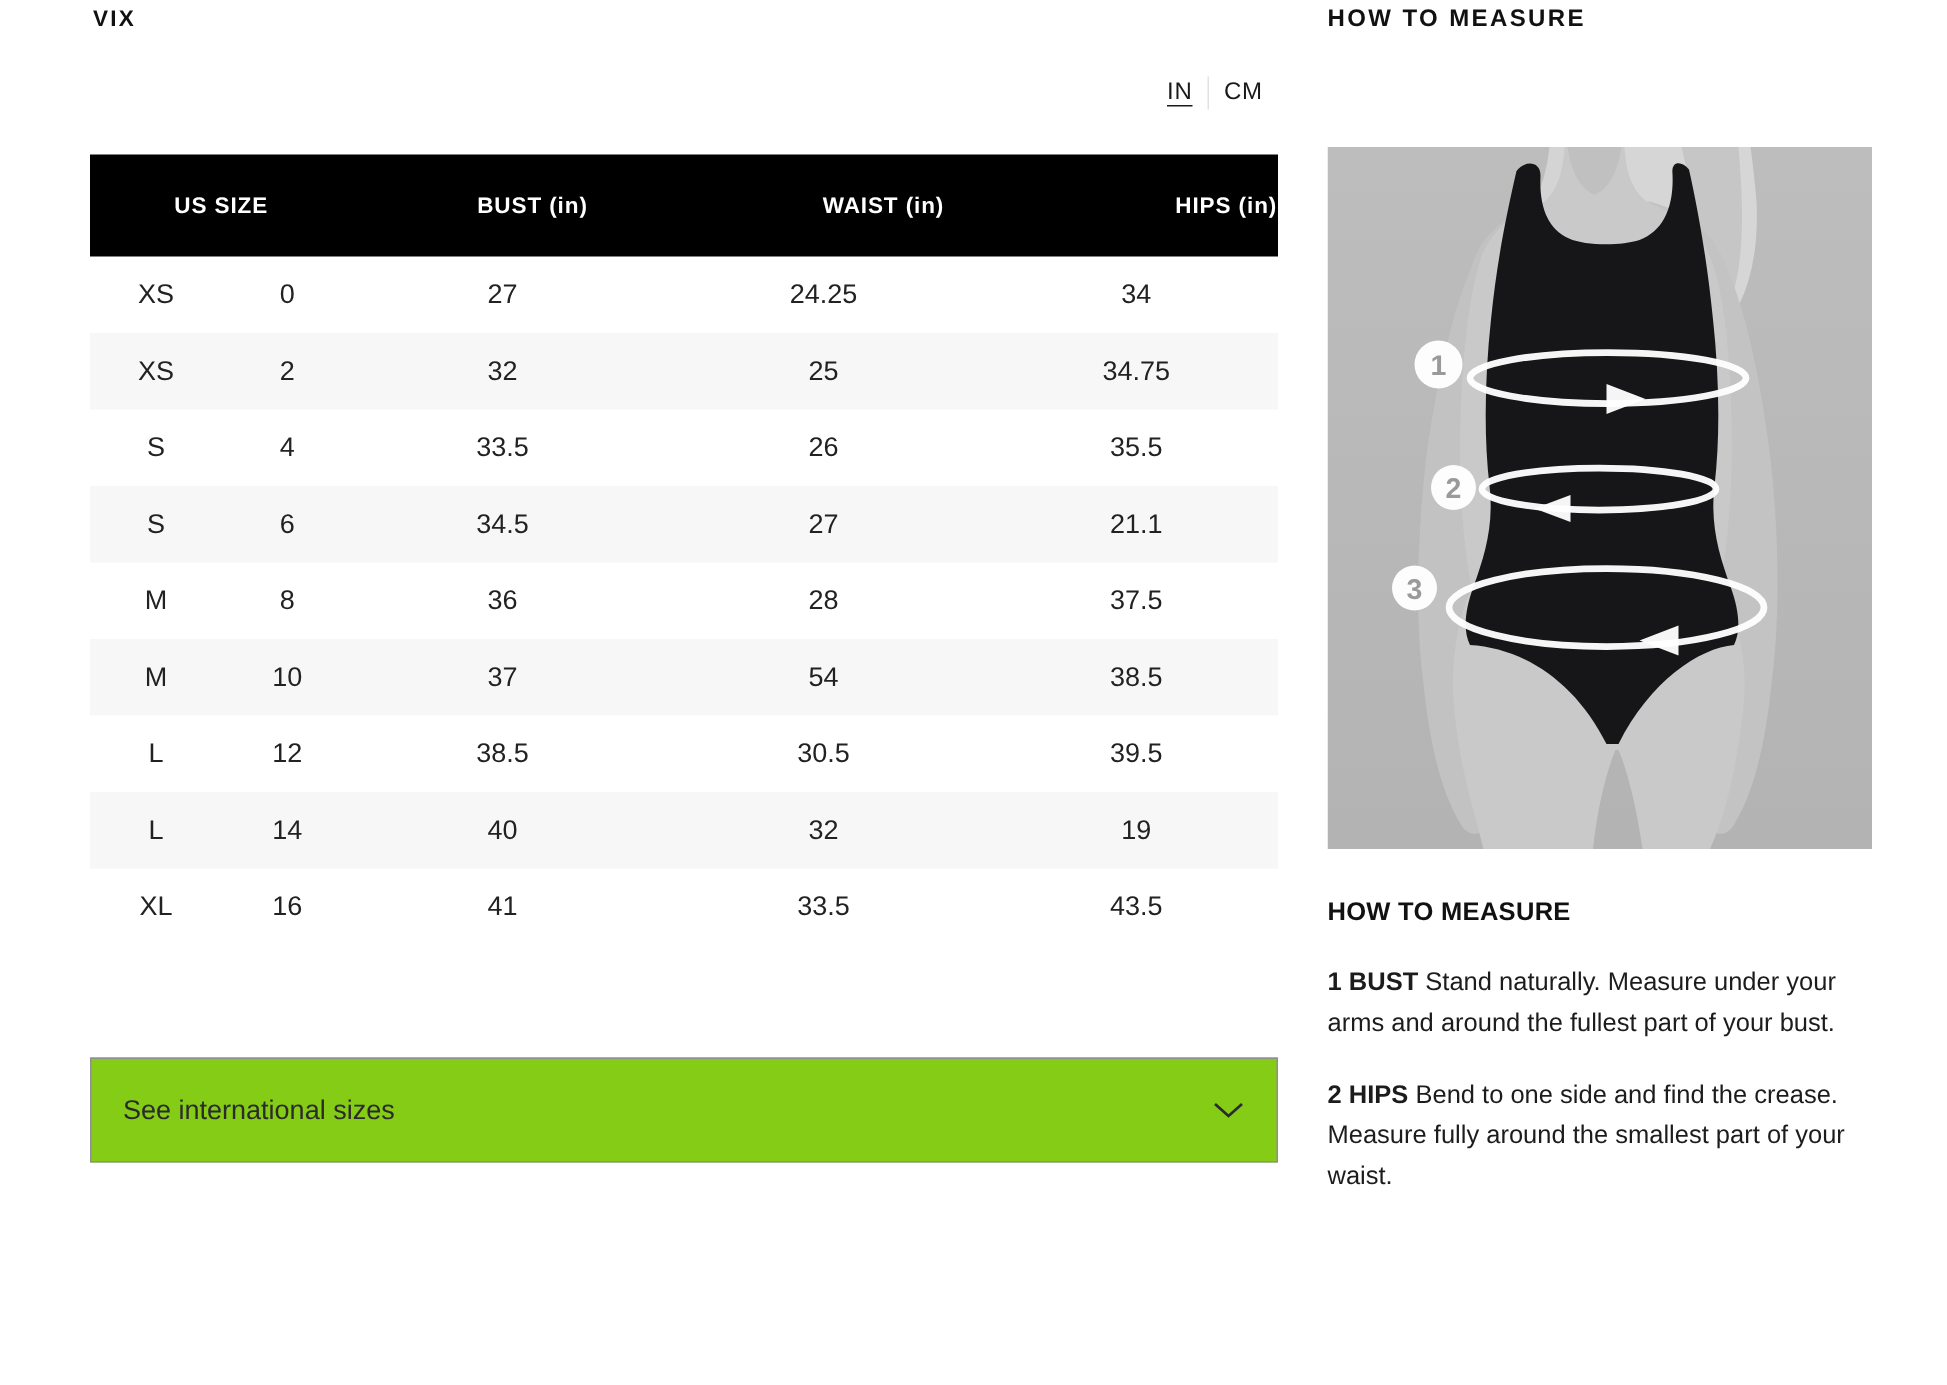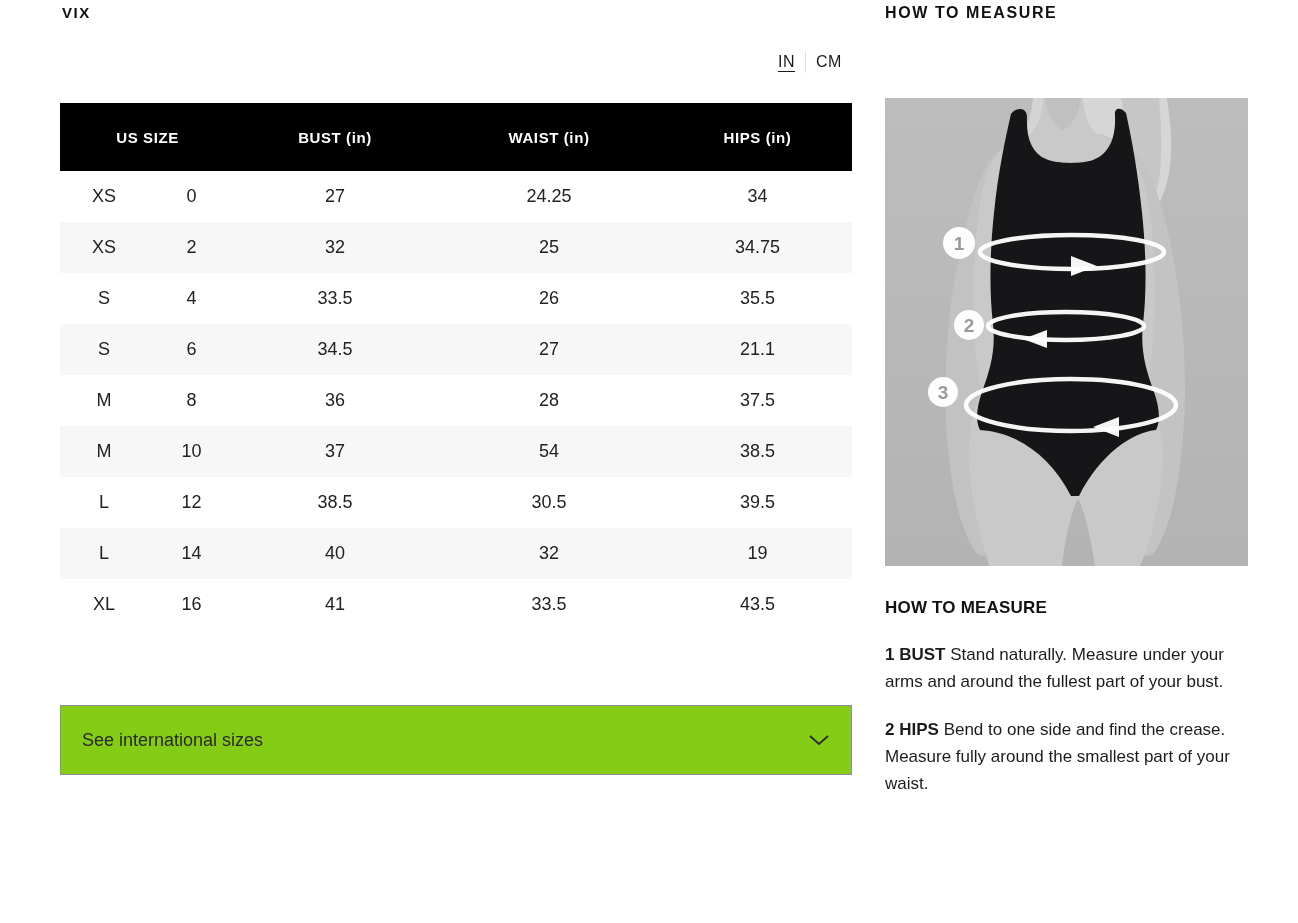--- a/index.html
+++ b/index.html
@@ -84,21 +84,21 @@
 
   <div class="brand">VIX</div>
 
   <div class="unit-toggle">
     <span class="unit active">IN</span>
     <span class="divider"></span>
     <span class="unit">CM</span>
   </div>
 
   <div class="size-table">
-    <div class="thead" style="background:#000;">
+    <div class="thead" style="background:#000;gap:20px;">
       <div>US SIZE</div>
       <div>BUST (in)</div>
       <div>WAIST (in)</div>
       <div>HIPS (in)</div>
     </div>
 
     <div class="trow">
       <div>XS</div>
       <div>0</div>
       <div>27</div>

